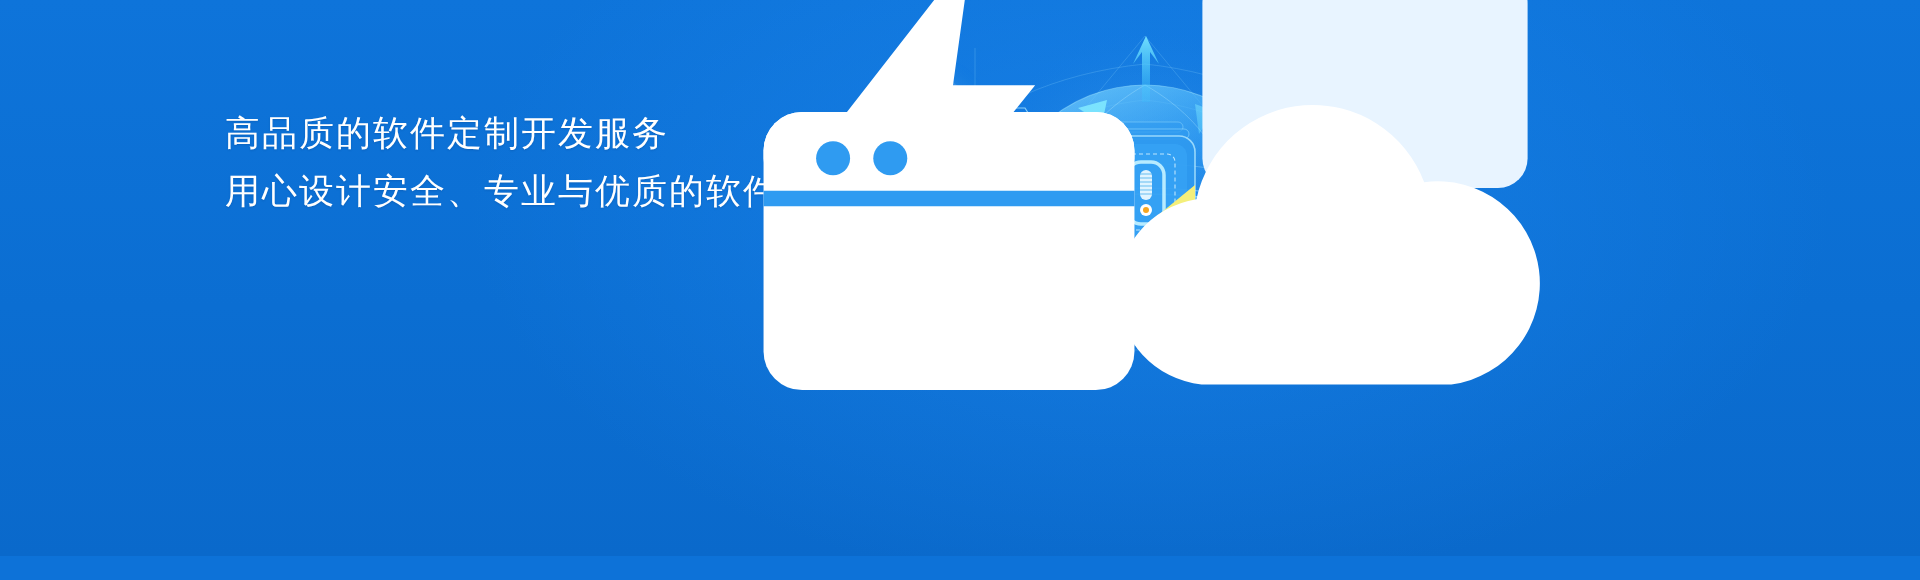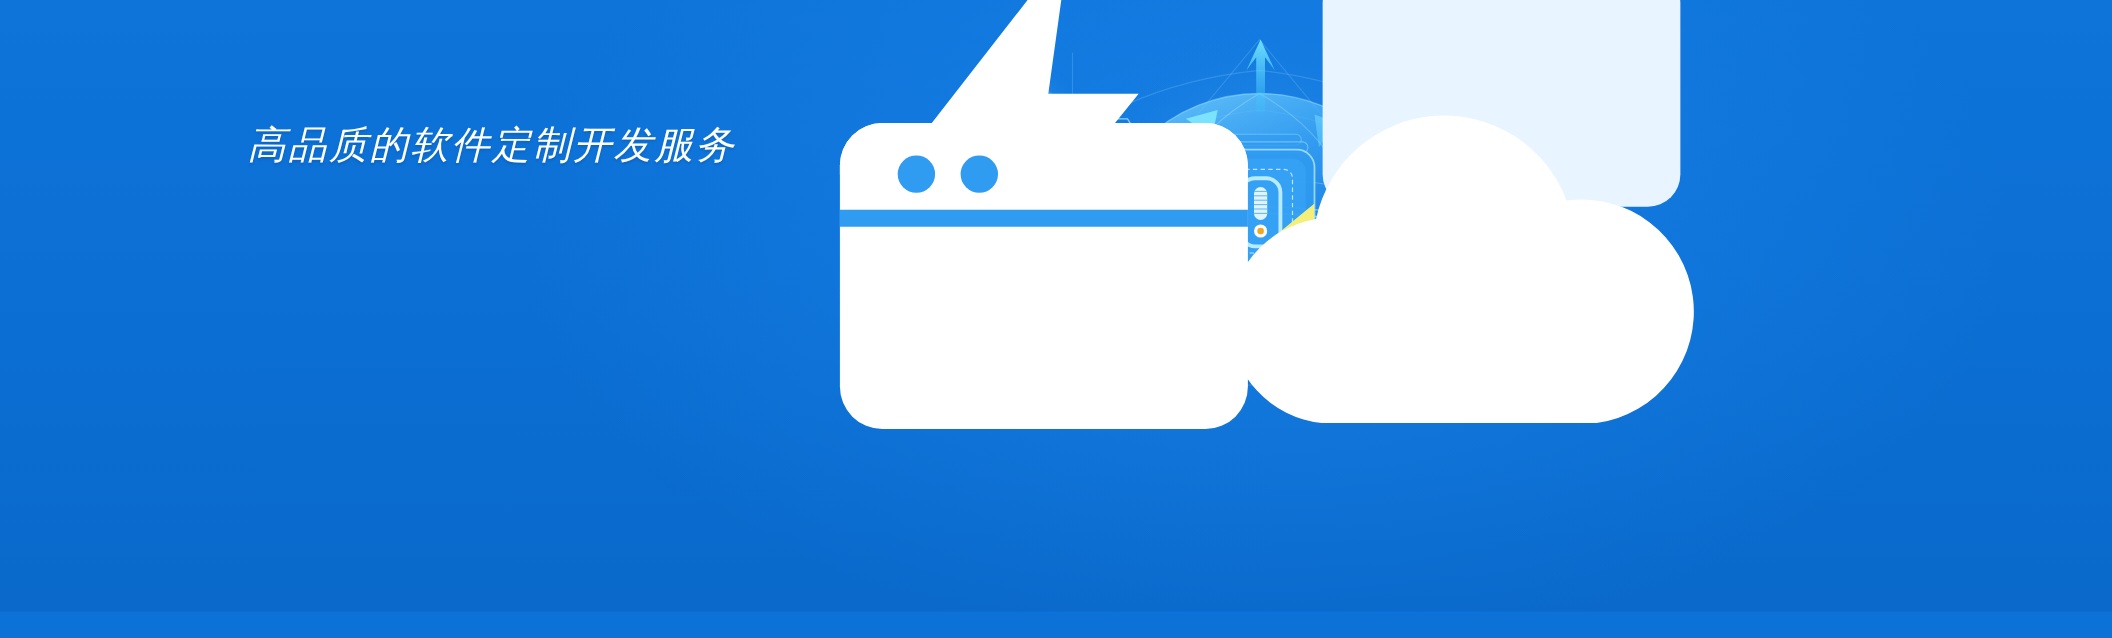--- a/index.html
+++ b/index.html
@@ -7,21 +7,20 @@
     width:1920px;height:580px;overflow:hidden;
     font-family:"Liberation Sans","DejaVu Sans",sans-serif;
     background:#0d72d8;
   }
   #banner{
     position:relative;width:1920px;height:556px;overflow:hidden;
     background:#0d72d8;
     background-image:
       radial-gradient(1100px 620px at 1150px 210px, rgba(40,150,255,.38) 0%, rgba(13,114,216,0) 62%),
       linear-gradient(180deg,#0e74da 0%,#0b6ed2 55%,#0a69cb 100%);
-    font-style: italic;
   }
 
   
   #copy{
     position:absolute;left:225px;top:104px;width:640px;
   }
   .headline{
     color:#ffffff;
     font-size:35px;
     line-height:58px;
@@ -65,20 +64,21 @@
     font-family:"DejaVu Sans","Liberation Sans",sans-serif;
   }
 </style>
 </head>
 <body>
 
 <div id="banner">
 
   <div id="copy">
     <div class="headline">高品质的软件定制开发服务</div>
+    <div class="headline">用心设计安全、专业与优质的软件</div>
   </div>
 
   <div id="art">
 
     <svg viewBox="0 0 620 340" xmlns="http://www.w3.org/2000/svg" aria-hidden="true">
       <defs>
         <linearGradient id="domeGrad" x1="0" y1="0" x2="0.4" y2="1">
           <stop offset="0%" stop-color="#4fc3ff" stop-opacity=".85"></stop>
           <stop offset="55%" stop-color="#2b9bf5" stop-opacity=".55"></stop>
           <stop offset="100%" stop-color="#1477de" stop-opacity=".05"></stop>

